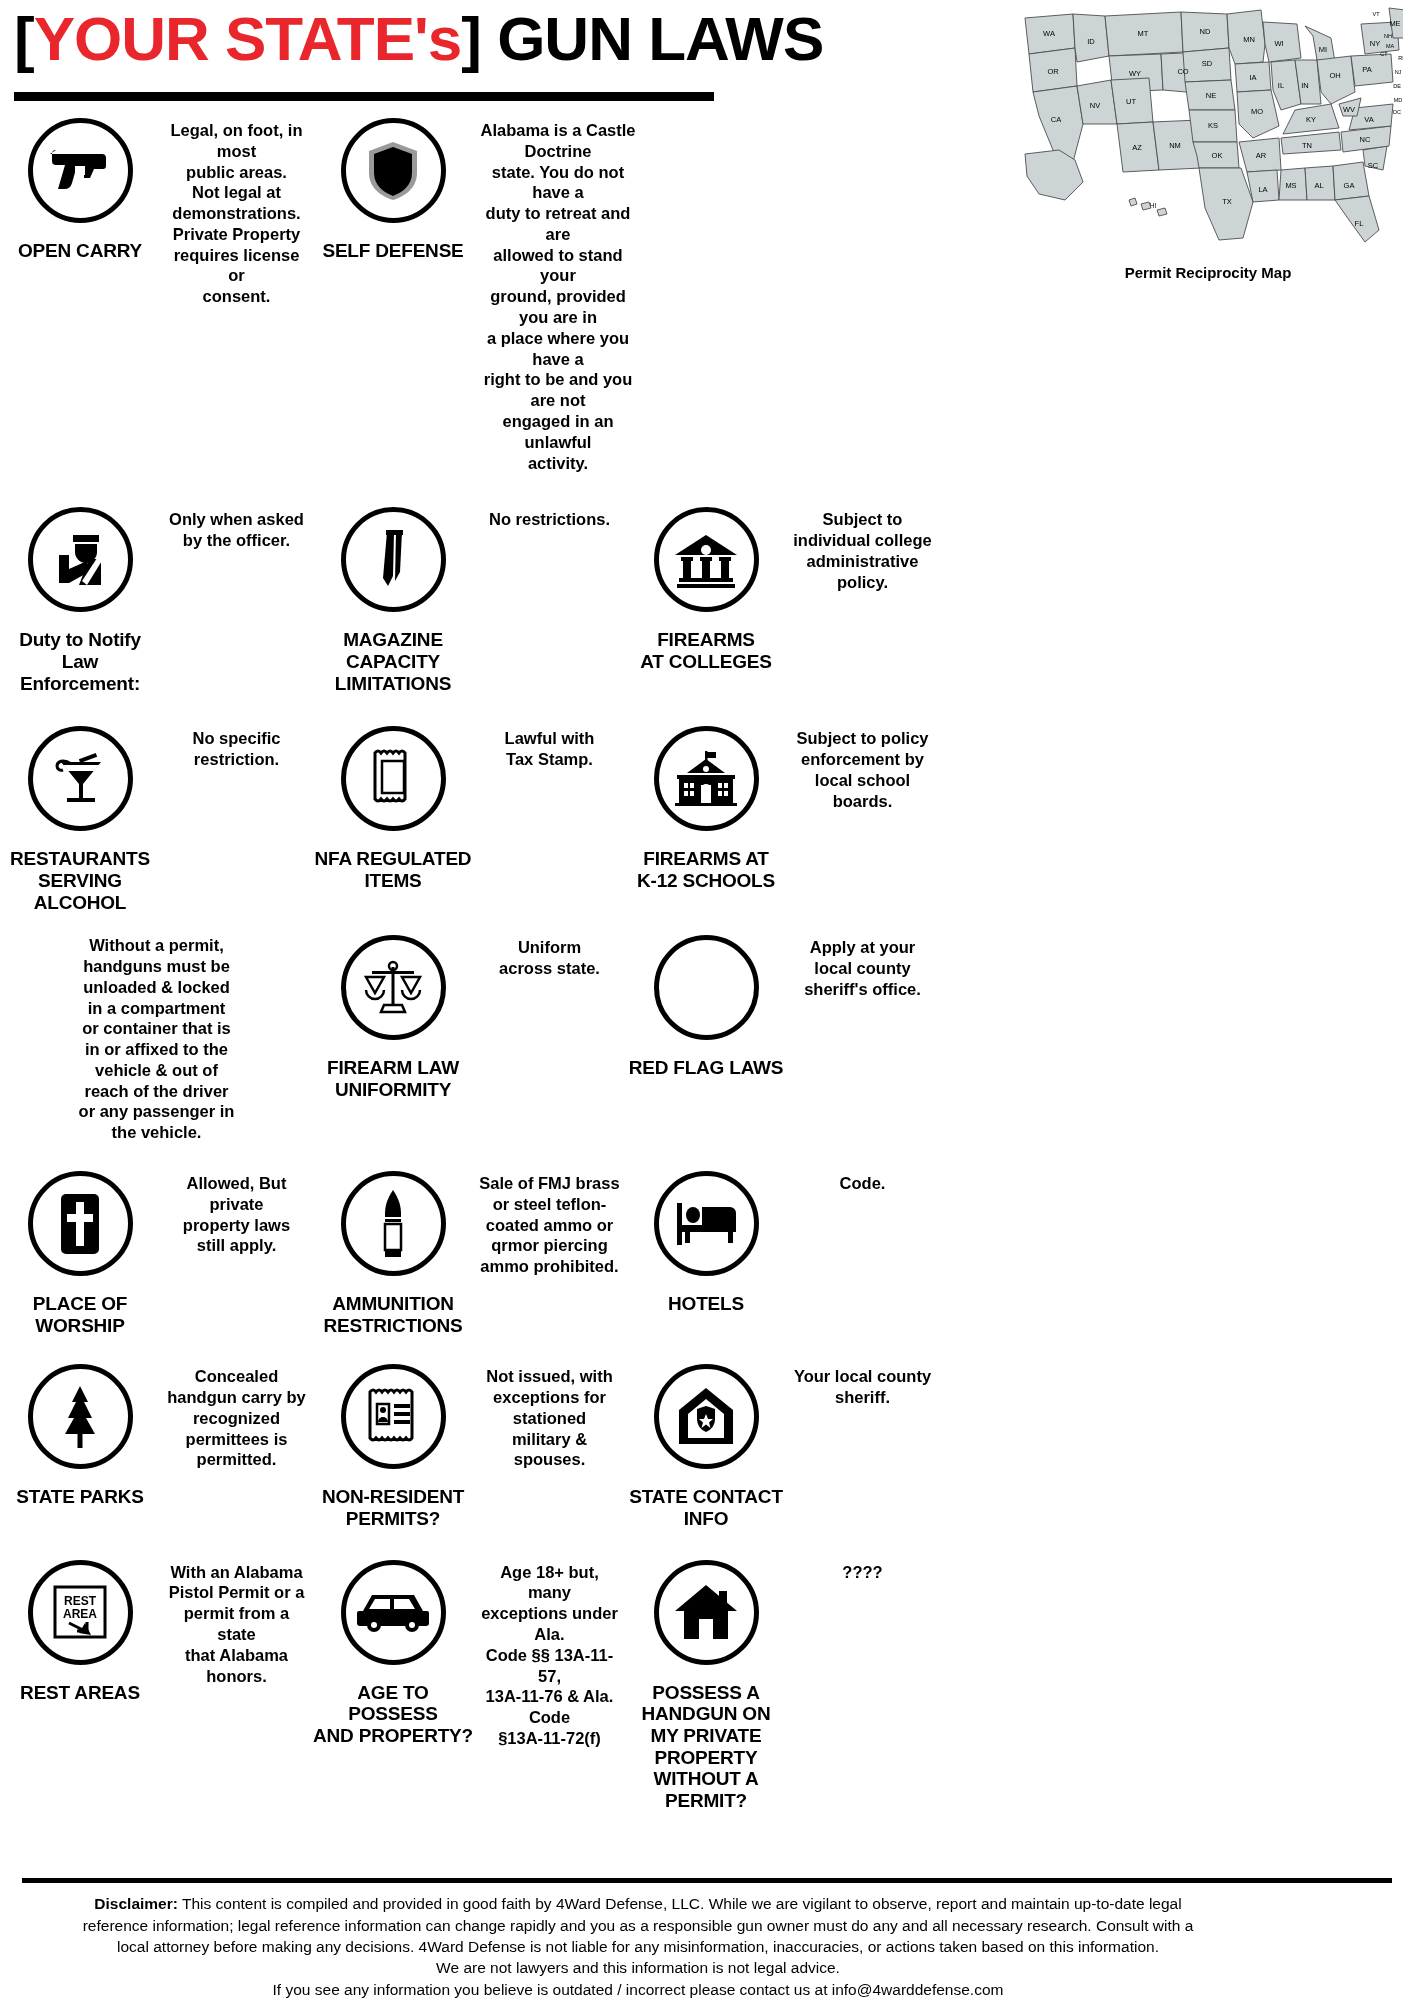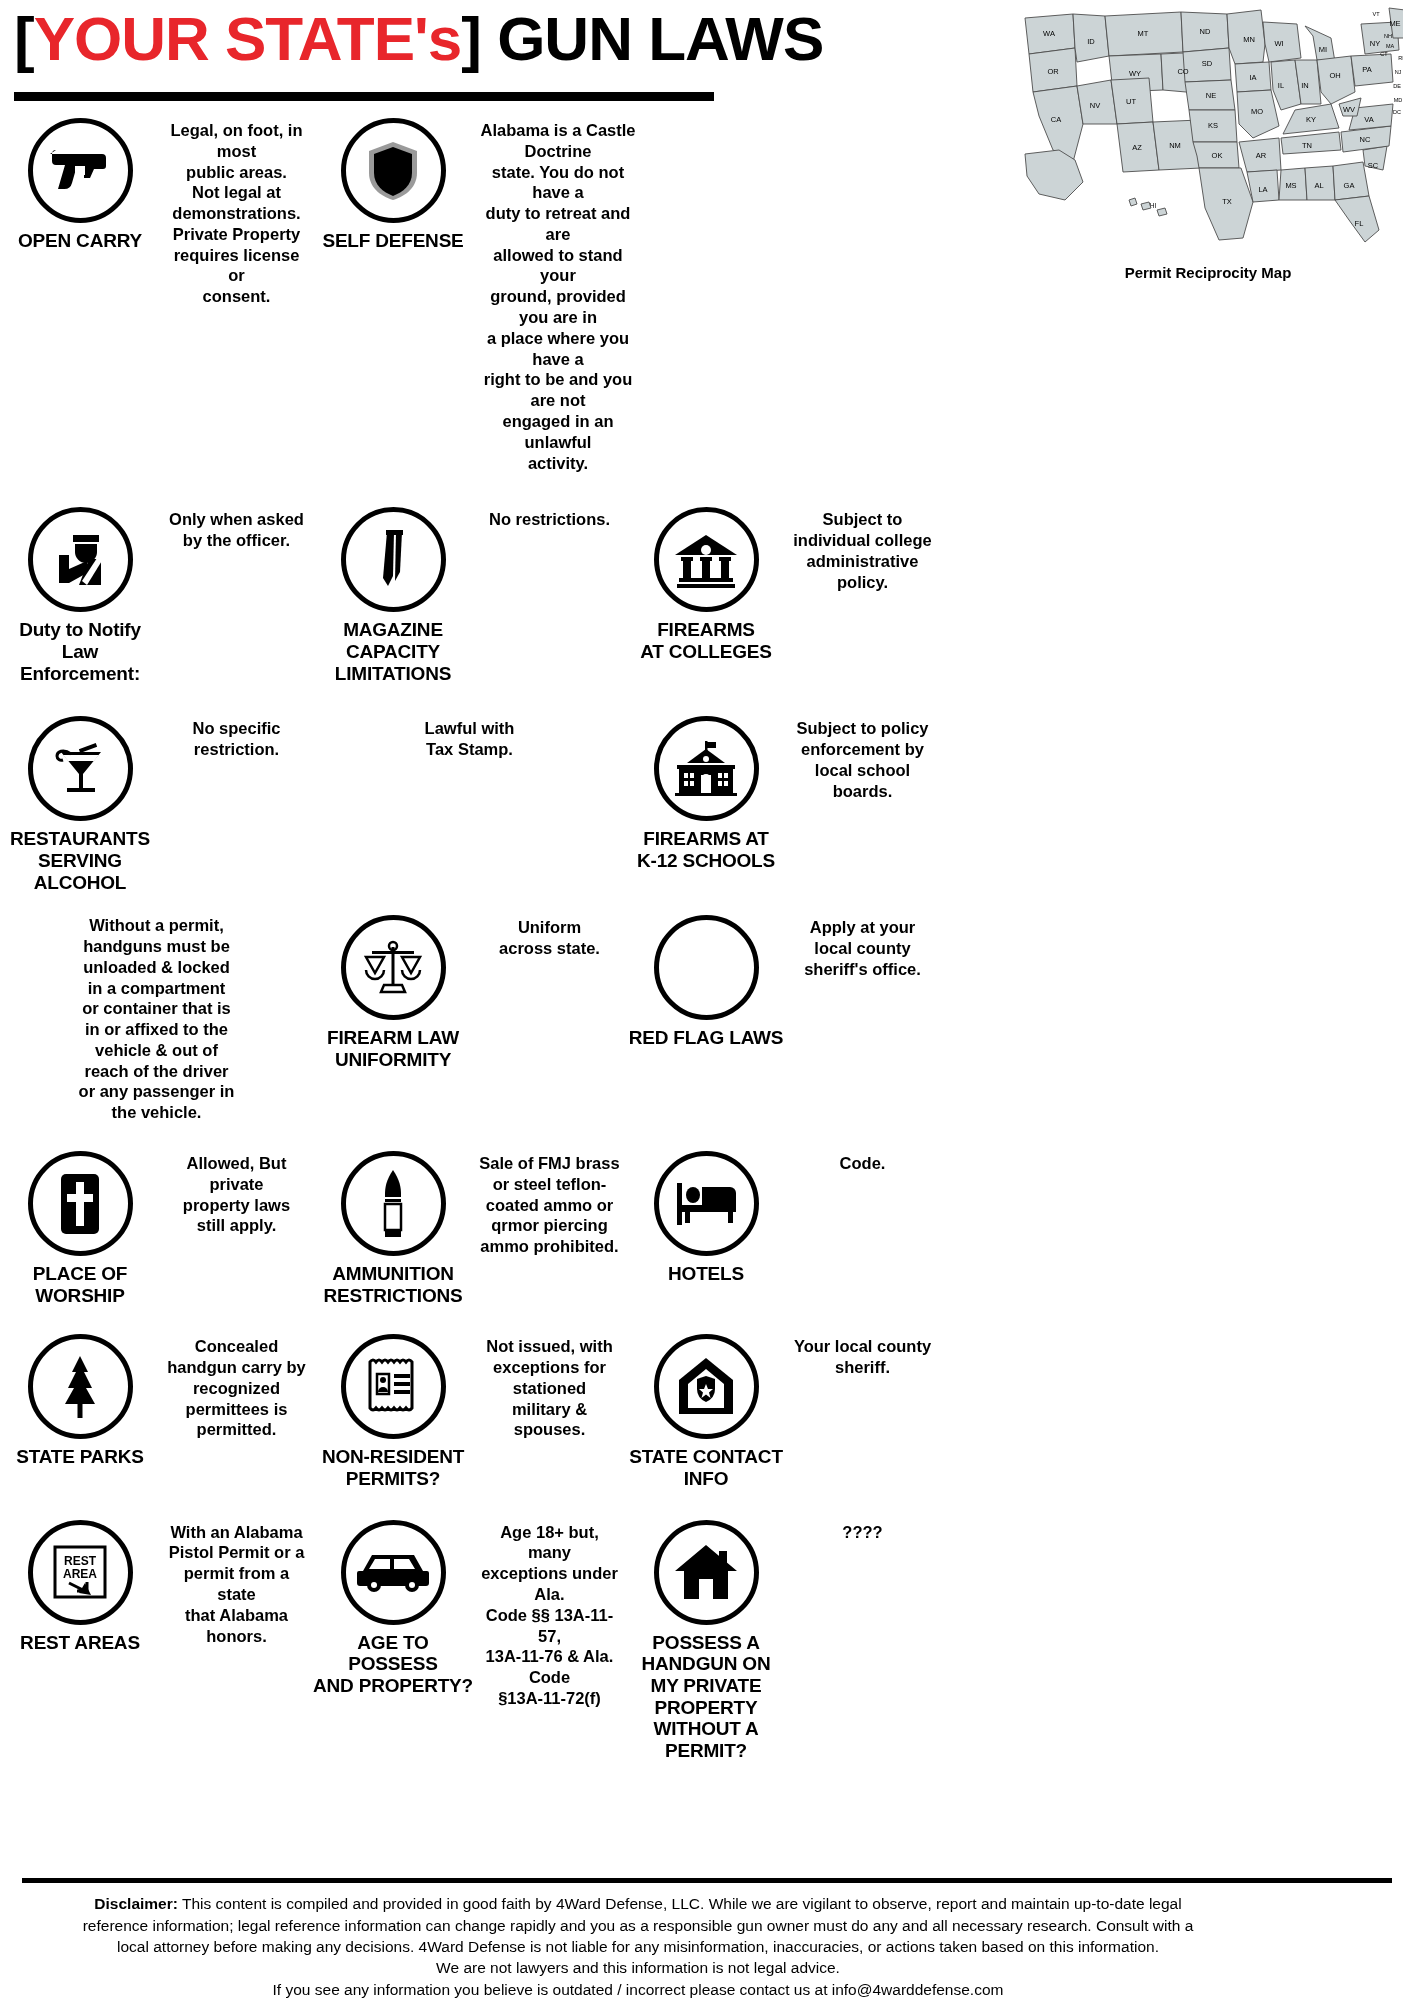--- a/index.html
+++ b/index.html
@@ -92,21 +92,21 @@
     justify-content: center;
     background: #fff;
     text-align: center;
   }
   .circle svg { display: block; }
   .cat-label {
     font-size: 19px;
     font-weight: 900;
     line-height: 1.14;
     text-align: center;
-    margin-top: 7px;
+    margin-top: 17px;
     letter-spacing: -0.2px;
     white-space: pre-line;
   }
   .cat-label.tight { letter-spacing: -0.6px; }
   .desc {
     flex: 1 1 auto;
     font-size: 16.5px;
     font-weight: bold;
     line-height: 1.26;
     text-align: center;
@@ -380,20 +380,30 @@
             </svg>
         </div>
         <div class="cat-label">RESTAURANTS
 SERVING ALCOHOL</div>
       </div>
       <div class="desc top">No specific
 restriction.</div>
     </div>
 
     <div class="cell">
+      <div class="icon-block">
+        <div class="circle">
+          <svg width="56" height="64" viewBox="0 0 56 64">
+              <path d="M10 6 q3-4 6 0 q3-4 6 0 q3-4 6 0 q3-4 6 0 q3-4 6 0 v46 q-3 4-6 0 q-3 4-6 0 q-3 4-6 0 q-3 4-6 0 q-3 4-6 0 z" fill="none" stroke="#000" stroke-width="3"></path>
+              <rect x="17" y="14" width="22" height="32" fill="none" stroke="#000" stroke-width="2.5"></rect>
+            </svg>
+        </div>
+        <div class="cat-label">NFA REGULATED
+ITEMS</div>
+      </div>
       <div class="desc top">Lawful with
 Tax Stamp.</div>
     </div>
 
     <div class="cell">
       <div class="icon-block">
         <div class="circle">
           <svg width="66" height="56" viewBox="0 0 66 56">
               <rect x="32" y="0" width="2.5" height="10" fill="#000"></rect>
               <path d="M34 1 h9 v6 h-9 z" fill="#000"></path>

